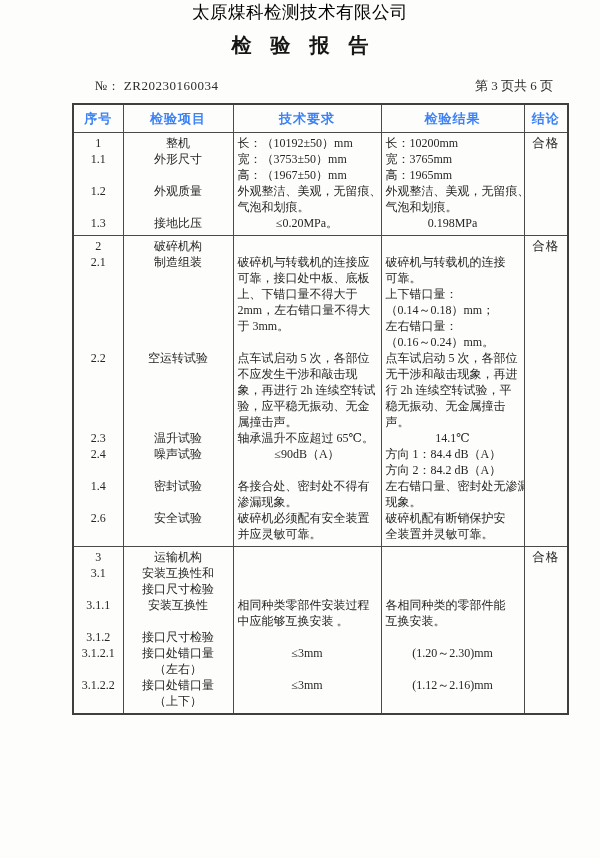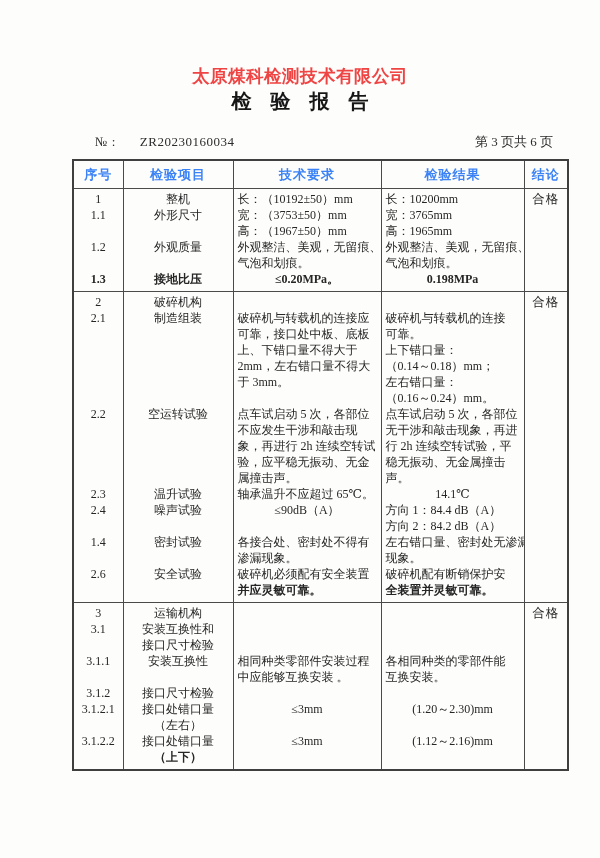--- a/index.html
+++ b/index.html
@@ -10,49 +10,47 @@
     color: #2a2a2a;
   }
   .page {
     position: relative;
     width: 600px; height: 858px;
     background: #fdfdfb;
     overflow: hidden;
     box-sizing: border-box;
   }
   .company {
-    padding-top: 64px;
     text-align: center;
     font-size: 17.5px;
     letter-spacing: 0.5px;
-    color: #ef4444;
-    font-weight: bold;
+    color: #000000;
   }
   .report-title {
-    margin-top: 0;
+    margin-top: 8px;
     text-align: center;
     font-size: 20px;
     font-weight: 700;
     letter-spacing: 7px;
     text-indent: 7px;
     color: #161616;
   }
   .meta {
     width: 495px;
     margin: 18px 0 0 72px;
     box-sizing: border-box;
     padding: 0 14px 0 23px;
     display: flex;
     justify-content: space-between;
     align-items: baseline;
     font-size: 13px;
     color: #2c2c2c;
   }
   .meta-left span { letter-spacing: 0.5px; }
-  .meta-left .no-value { margin-left: 24px; }
+  .meta-left .no-value { margin-left: 8px; }
   table.report {
     margin: 8px 0 0 72px;
     width: 495px;
     table-layout: fixed;
     border-collapse: collapse;
     border: 2px solid #3f3f3f;
   }
   col.c-n { width: 50px; }
   col.c-i { width: 110px; }
   col.c-r { width: 148px; }
@@ -75,21 +73,21 @@
     font-size: 12px;
     line-height: 16px;
     vertical-align: top;
     padding: 0 4px;
     color: #262626;
     overflow: hidden;
     white-space: nowrap;
   }
   th:first-child, td.col-n { border-left: none; }
   tr.sec-start td { border-top: 1px solid #4a4a4a; padding-top: 2px; }
-  tr.sec-end td { padding-bottom: 4px; font-weight: bold; }
+  tr.sec-end td { padding-bottom: 4px; }
   td.col-n { text-align: center; padding-left: 1px; padding-right: 1px; }
   td.col-i { text-align: center; padding-left: 2px; padding-right: 2px; }
   td.col-r, td.col-s { text-align: left; }
   td.center { text-align: center; margin-left: 32px; }
   td.col-c {
     text-align: center;
     vertical-align: top;
     font-size: 12.5px;
     letter-spacing: 1px;
   }

